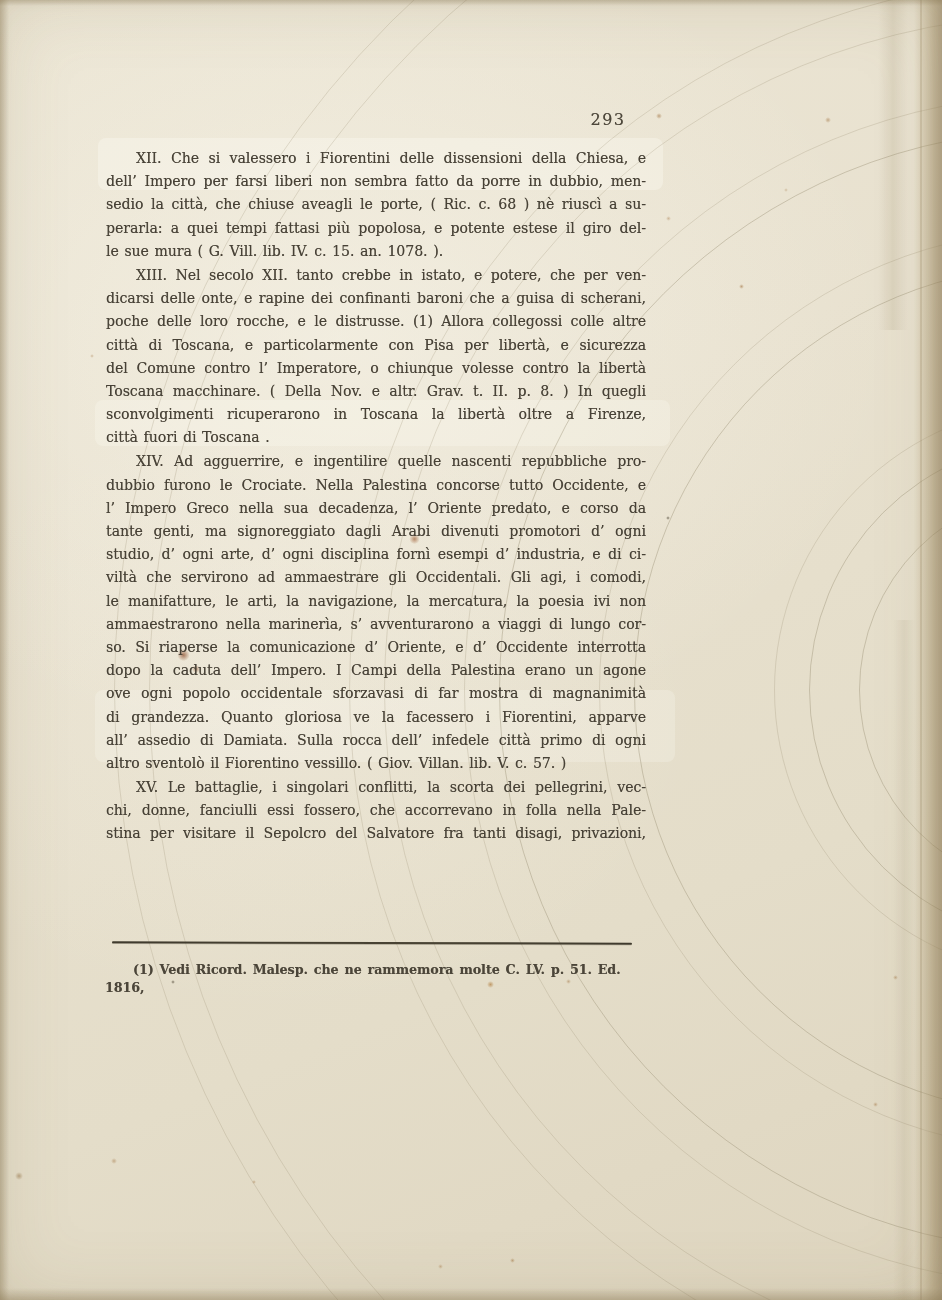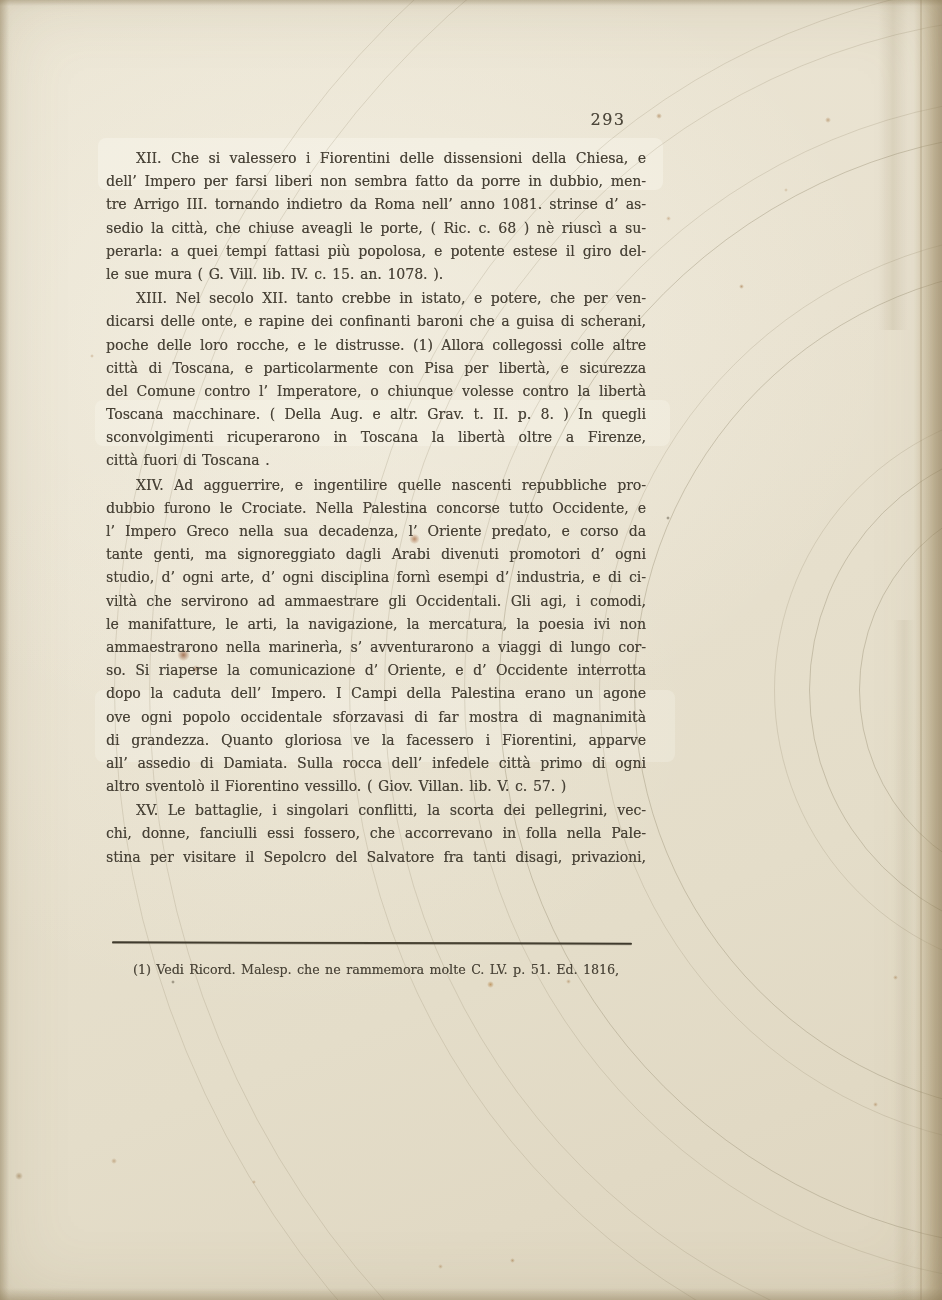--- a/index.html
+++ b/index.html
@@ -44,21 +44,21 @@
     text-shadow:0.2px 0.2px 0.45px rgba(62,56,44,0.55);
     word-spacing:1.2px;}
   .para{margin:1px;}
   .line{height:23.2px;text-align:justify;text-align-last:justify;white-space:normal;overflow:visible;}
   .line.first{text-indent:30px;}
   .line.end{text-align-last:left;}
   .footrule{position:absolute;left:112px;top:942px;width:520px;height:2.4px;background:#45402f;
     background:linear-gradient(to right,#3f3a2d,#4a4434 60%,#3f3a2d);border-radius:2px;
     transform:rotate(0.15deg);box-shadow:0 0.6px 0.6px rgba(70,62,48,0.4);}
   .footnote{position:absolute;left:105px;top:961px;width:545px;font-size:12.6px;line-height:18px;
-    color:#4b4539;text-indent:28px;text-shadow:0.2px 0.2px 0.4px rgba(62,56,44,0.5);word-spacing:1.5px;}
+    color:#4b4539;text-indent:28px;text-shadow:0.2px 0.2px 0.4px rgba(62,56,44,0.5);word-spacing:1.5px;font-weight:bold;}
 </style>
 </head>
 <body>
 
 <div class="scan">
 
   <div class="band" style="left:98px;top:138px;width:565px;height:52px;"></div>
   <div class="band" style="left:95px;top:400px;width:575px;height:46px;opacity:.8;"></div>
   <div class="band" style="left:95px;top:690px;width:580px;height:72px;opacity:.7;"></div>
 
@@ -96,32 +96,31 @@
   <div class="spot" style="left:438px;top:1264px;width:5px;height:5px;background:radial-gradient(circle,rgba(148,96,40,.35),rgba(148,96,40,0) 70%);"></div>
   <div class="spot" style="left:90px;top:354px;width:4px;height:4px;background:radial-gradient(circle,rgba(148,96,40,.35),rgba(148,96,40,0) 70%);"></div>
   <div class="spot" style="left:784px;top:188px;width:4px;height:4px;background:radial-gradient(circle,rgba(148,96,40,.3),rgba(148,96,40,0) 70%);"></div>
 
   <div class="pagenum">293</div>
 
   <div class="textblock">
       <div class="para">
         <div class="line first">XII. Che si valessero i Fiorentini delle dissensioni della Chiesa, e</div>
         <div class="line">dell’ Impero per farsi liberi non sembra fatto da porre in dubbio, men-</div>
-        <div class="line">tre Arrigo III. tornando indietro da Roma nell’ anno 1081. strinse d’ as-</div>
         <div class="line">sedio la città, che chiuse aveagli le porte, ( Ric. c. 68 ) nè riuscì a su-</div>
         <div class="line">perarla: a quei tempi fattasi più popolosa, e potente estese il giro del-</div>
         <div class="line end">le sue mura ( G. Vill. lib. IV. c. 15. an. 1078. ).</div>
       </div>
       <div class="para">
         <div class="line first">XIII. Nel secolo XII. tanto crebbe in istato, e potere, che per ven-</div>
         <div class="line">dicarsi delle onte, e rapine dei confinanti baroni che a guisa di scherani,</div>
         <div class="line">poche delle loro rocche, e le distrusse. (1) Allora collegossi colle altre</div>
         <div class="line">città di Toscana, e particolarmente con Pisa per libertà, e sicurezza</div>
         <div class="line">del Comune contro l’ Imperatore, o chiunque volesse contro la libertà</div>
-        <div class="line">Toscana macchinare. ( Della Aug. e altr. Grav. t. II. p. 8. ) In quegli</div>
+        <div class="line">Toscana macchinare. ( Della Nov. e altr. Grav. t. II. p. 8. ) In quegli</div>
         <div class="line">sconvolgimenti ricuperarono in Toscana la libertà oltre a Firenze,</div>
         <div class="line end">città fuori di Toscana .</div>
       </div>
       <div class="para">
         <div class="line first">XIV. Ad agguerrire, e ingentilire quelle nascenti repubbliche pro-</div>
         <div class="line">dubbio furono le Crociate. Nella Palestina concorse tutto Occidente, e</div>
         <div class="line">l’ Impero Greco nella sua decadenza, l’ Oriente predato, e corso da</div>
         <div class="line">tante genti, ma signoreggiato dagli Arabi divenuti promotori d’ ogni</div>
         <div class="line">studio, d’ ogni arte, d’ ogni disciplina fornì esempi d’ industria, e di ci-</div>
         <div class="line">viltà che servirono ad ammaestrare gli Occidentali. Gli agi, i comodi,</div>

